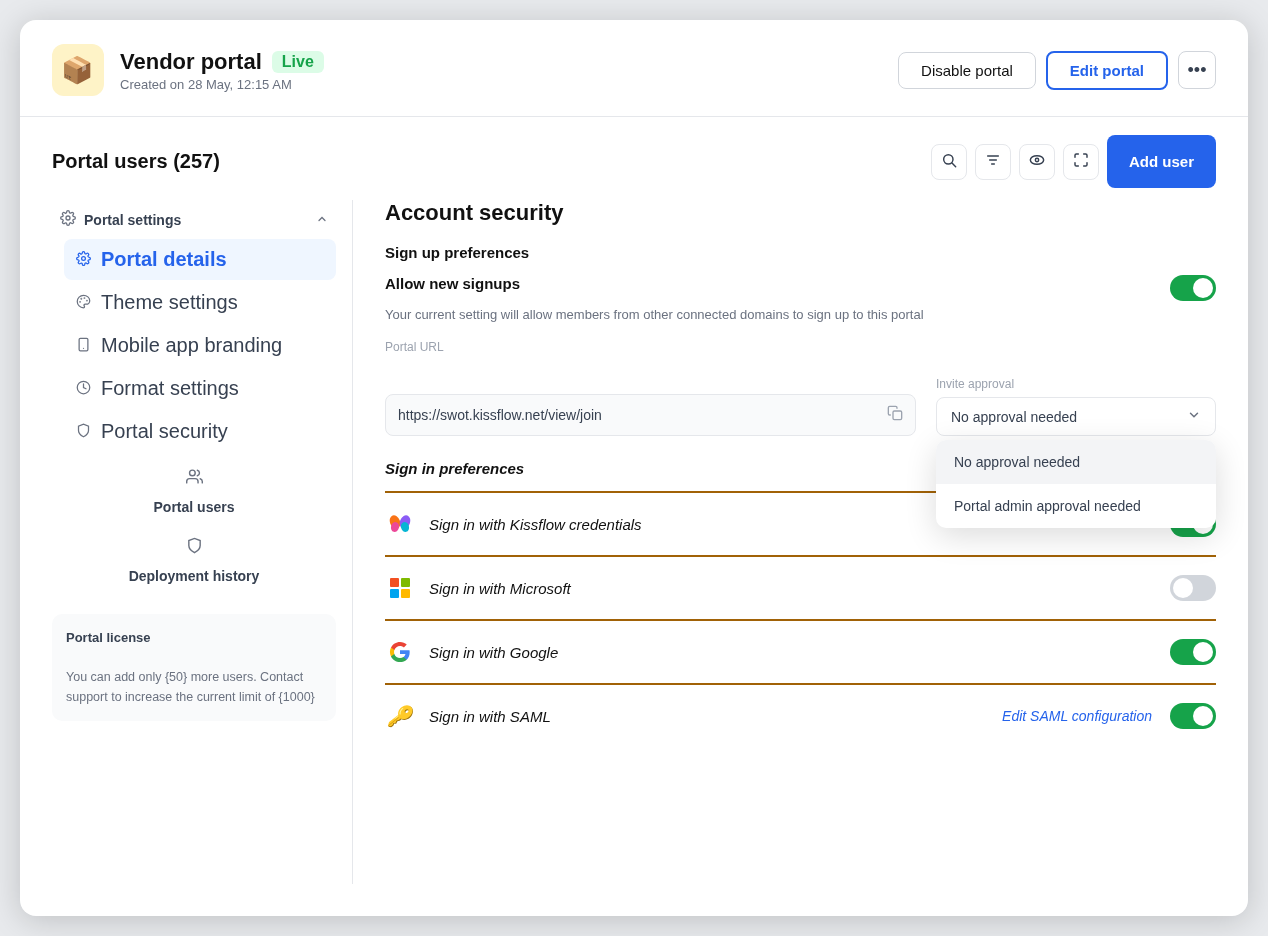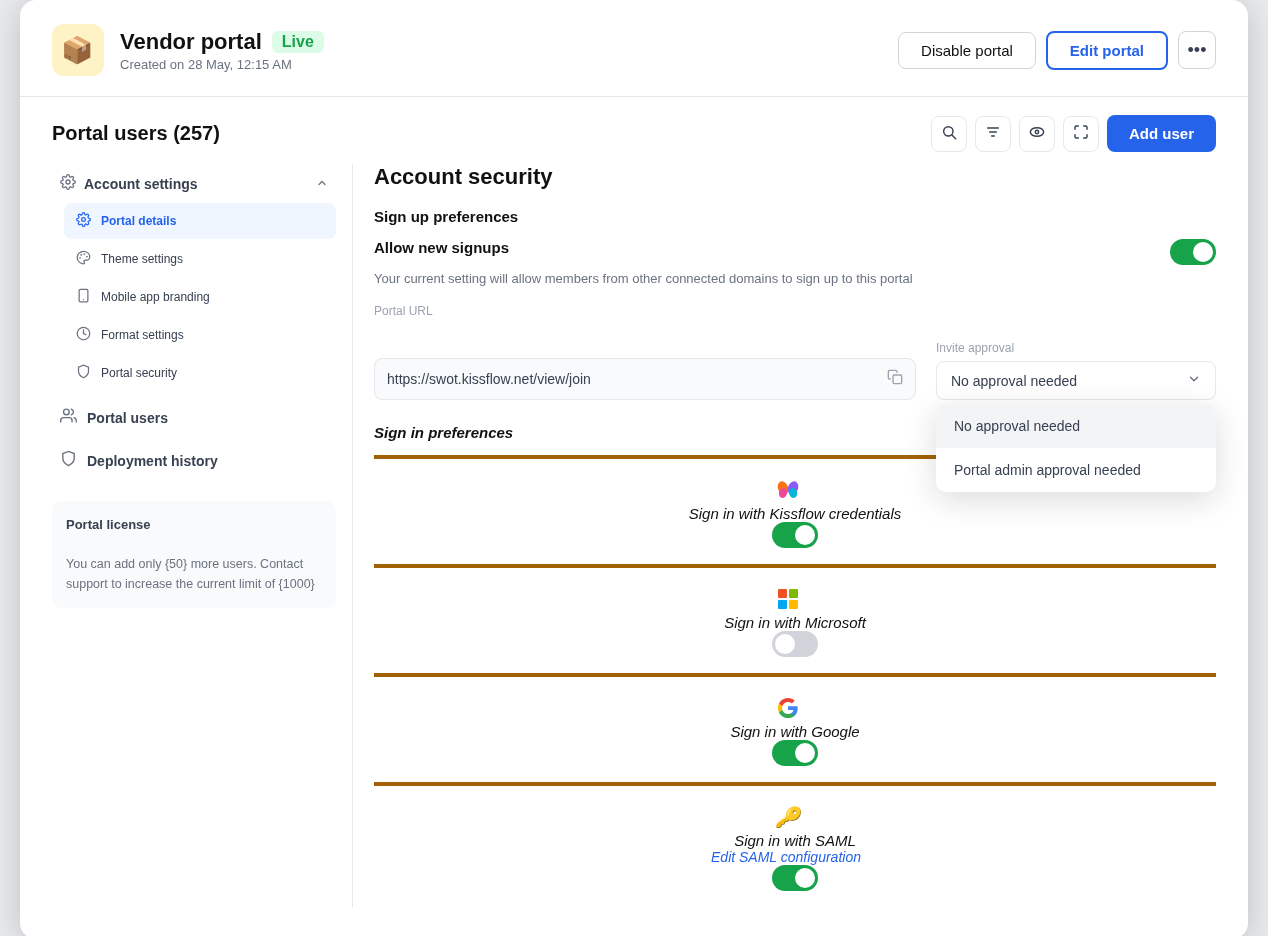--- a/index.html
+++ b/index.html
@@ -74,21 +74,21 @@
     }
     .page-title { font-size: 20px; font-weight: 700; color: #111; }
     .subheader-actions { display: flex; gap: 8px; align-items: center; }
     .icon-btn {
       width: 36px; height: 36px; border: 1.5px solid #e5e7eb;
       background: #fff; border-radius: 8px;
       display: flex; align-items: center; justify-content: center;
       cursor: pointer; color: #374151; font-size: 16px;
     }
     .btn-add-user {
-      padding: 10px 22px; background: #2563eb; color: #fff;
+      padding: 18px 22px; background: #2563eb; color: #fff;
       border: none; border-radius: 8px;
       font-size: 15px; font-weight: 600; cursor: pointer;
     }
     
     .body {
       display: flex;
       flex: 1;
       padding: 0 32px 32px 32px;
       gap: 0;
     }
@@ -103,43 +103,43 @@
     }
     .sidebar-section-header {
       display: flex; align-items: center; justify-content: space-between;
       padding: 10px 8px; cursor: pointer;
       font-size: 14px; font-weight: 600; color: #374151;
     }
     .sidebar-sub-items { padding-left: 12px; }
     .sidebar-item {
       display: flex; align-items: center; gap: 10px;
       padding: 9px 12px; border-radius: 8px;
-      font-size: 12px; color: #374151; cursor: pointer;
+      font-size: 20px; color: #374151; cursor: pointer;
       margin-bottom: 2px;
     }
     .sidebar-item.active {
       background: #eff6ff; color: #2563eb; font-weight: 600;
     }
     .sidebar-top-item {
       display: flex; align-items: center; gap: 10px;
       padding: 10px 8px; border-radius: 8px;
       font-size: 14px; color: #374151; cursor: pointer;
-      margin-bottom: 2px; font-weight: 600;
+      margin-bottom: 2px; font-weight: 600; flex-direction: column;
     }
     .sidebar-top-item .item-icon { font-size: 16px; color: #6b7280; }
     .portal-license {
       margin-top: 20px;
       background: #f9fafb; border-radius: 10px;
       padding: 14px 14px; font-size: 12.5px; color: #6b7280; line-height: 1.6;
     }
     .portal-license-title { font-weight: 700; color: #374151; margin-bottom: 18px; font-size: 13px; }
     
     .main {
       flex: 1;
-      padding-left: 21px;
+      padding-left: 32px;
       border-left: 1px solid #e5e7eb;
     }
     .section-title { font-size: 22px; font-weight: 700; color: #111; margin-bottom: 18px; }
     .subsection-title { font-size: 15px; font-weight: 700; color: #111; margin-bottom: 14px; }
     
     .signup-row {
       display: flex; align-items: flex-start; justify-content: space-between;
       margin-bottom: 6px;
     }
     .signup-label { font-size: 15px; font-weight: 600; color: #111; }
@@ -190,22 +190,21 @@
     }
     .dropdown-item {
       padding: 14px 18px; font-size: 14px; color: #374151; cursor: pointer;
     }
     .dropdown-item.selected { background: #f3f4f6; font-weight: 500; }
     
     .signin-section { margin-top: 16px; font-style: italic; }
     .signin-row {
       display: flex; align-items: center;
       padding: 16px 0;
-      border-top: 4px solid #a16207;
-      flex-direction: column;
+      border-top: 2px solid #a16207;
     }
     .signin-icon { width: 30px; height: 30px; margin-right: 14px; display: flex; align-items: center; justify-content: center; }
     .signin-label { flex: 1; font-size: 15px; color: #111; }
     .edit-saml-link { font-size: 14px; color: #2563eb; font-weight: 500; margin-right: 18px; cursor: pointer; }
     
     .google-svg { width: 22px; height: 22px; }
     
     .ms-icon { display: grid; grid-template-columns: 1fr 1fr; gap: 2px; width: 20px; height: 20px; }
     .ms-square { width: 9px; height: 9px; border-radius: 1px; }
   </style>
@@ -277,21 +276,21 @@
 
       <div class="sidebar-section">
         <div class="sidebar-section-header">
           <div style="display:flex;align-items:center;gap:8px;">
             <span>
               <svg width="16" height="16" viewBox="0 0 24 24" fill="none" stroke="#6b7280" stroke-width="2" stroke-linecap="round">
                 <circle cx="12" cy="12" r="3"></circle>
                 <path d="M19.4 15a1.65 1.65 0 0 0 .33 1.82l.06.06a2 2 0 0 1-2.83 2.83l-.06-.06a1.65 1.65 0 0 0-1.82-.33 1.65 1.65 0 0 0-1 1.51V21a2 2 0 0 1-4 0v-.09A1.65 1.65 0 0 0 9 19.4a1.65 1.65 0 0 0-1.82.33l-.06.06a2 2 0 0 1-2.83-2.83l.06-.06A1.65 1.65 0 0 0 4.68 15a1.65 1.65 0 0 0-1.51-1H3a2 2 0 0 1 0-4h.09A1.65 1.65 0 0 0 4.6 9a1.65 1.65 0 0 0-.33-1.82l-.06-.06a2 2 0 0 1 2.83-2.83l.06.06A1.65 1.65 0 0 0 9 4.68a1.65 1.65 0 0 0 1-1.51V3a2 2 0 0 1 4 0v.09a1.65 1.65 0 0 0 1 1.51 1.65 1.65 0 0 0 1.82-.33l.06-.06a2 2 0 0 1 2.83 2.83l-.06.06A1.65 1.65 0 0 0 19.4 9a1.65 1.65 0 0 0 1.51 1H21a2 2 0 0 1 0 4h-.09a1.65 1.65 0 0 0-1.51 1z"></path>
               </svg>
             </span>
-            <span>Account settings</span>
+            <span>Portal settings</span>
           </div>
           <span>
             <svg width="12" height="12" viewBox="0 0 24 24" fill="none" stroke="#6b7280" stroke-width="2.5" stroke-linecap="round">
               <polyline points="18 15 12 9 6 15"></polyline>
             </svg>
           </span>
         </div>
         <div class="sidebar-sub-items">
 
           <div class="sidebar-item active">

